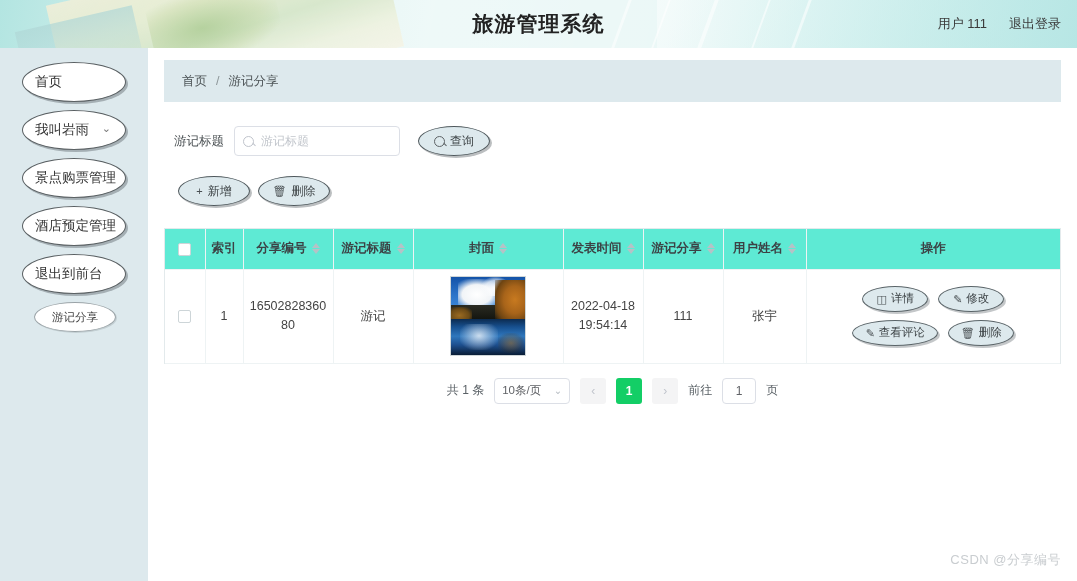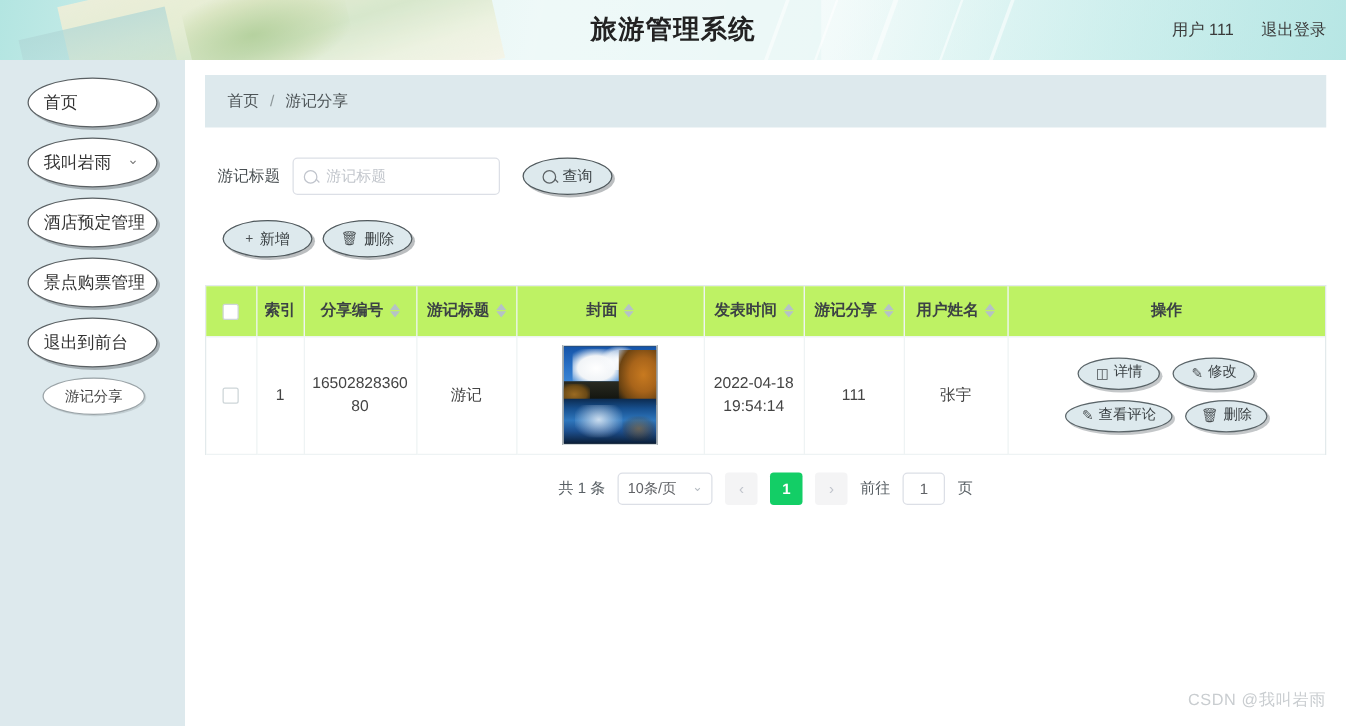--- a/index.html
+++ b/index.html
@@ -185,21 +185,21 @@
   .ico { font-size: 11px; line-height: 1; color: #4a5053; }
 
   
   #table-wrap {
     margin-top: 22px;
     border: 1px solid #e3eaec;
     border-bottom: none;
   }
   table { border-collapse: collapse; width: 100%; table-layout: fixed; }
   thead th {
-    background: #bef264;
+    background: #5eead4;
     height: 40px;
     font-size: 12.5px; font-weight: bold; color: #3c4245;
     border-right: 1px solid #eef3f4;
     border-bottom: 1px solid #eef3f4;
     padding: 0 4px;
   }
   thead th:last-child { border-right: none; }
   .th-inner { display: inline-flex; align-items: center; gap: 5px; justify-content: center; }
   .sorter { display: inline-flex; flex-direction: column; gap: 1px; line-height: 0; }
   .sorter i {
@@ -365,25 +365,25 @@
     <div class="side-item lvl1">
       <span class="side-label">首页</span>
     </div>
 
     <div class="side-item lvl1">
       <span class="side-label">我叫岩雨</span>
       <span class="side-chevron">⌄</span>
     </div>
 
     <div class="side-item lvl1">
+      <span class="side-label">景点购票管理</span>
+    </div>
+
+    <div class="side-item lvl1">
       <span class="side-label">酒店预定管理</span>
-    </div>
-
-    <div class="side-item lvl1">
-      <span class="side-label">景点购票管理</span>
     </div>
 
     <div class="side-item lvl1">
       <span class="side-label">退出到前台</span>
     </div>
 
     <div id="side-sub">
       <div class="side-item lvl2">
         <span class="side-label">游记分享</span>
       </div>
@@ -570,13 +570,13 @@
     <div class="pg-arrow">‹</div>
     <div class="pg-num">1</div>
     <div class="pg-arrow">›</div>
     <span>前往</span>
     <input id="goto-input" type="text" value="1" style="">
     <span>页</span>
   </div>
 
 </div>
 
-<div id="watermark">CSDN @我叫岩雨</div>
+<div id="watermark">CSDN @分享编号</div>
 
 </body></html>

